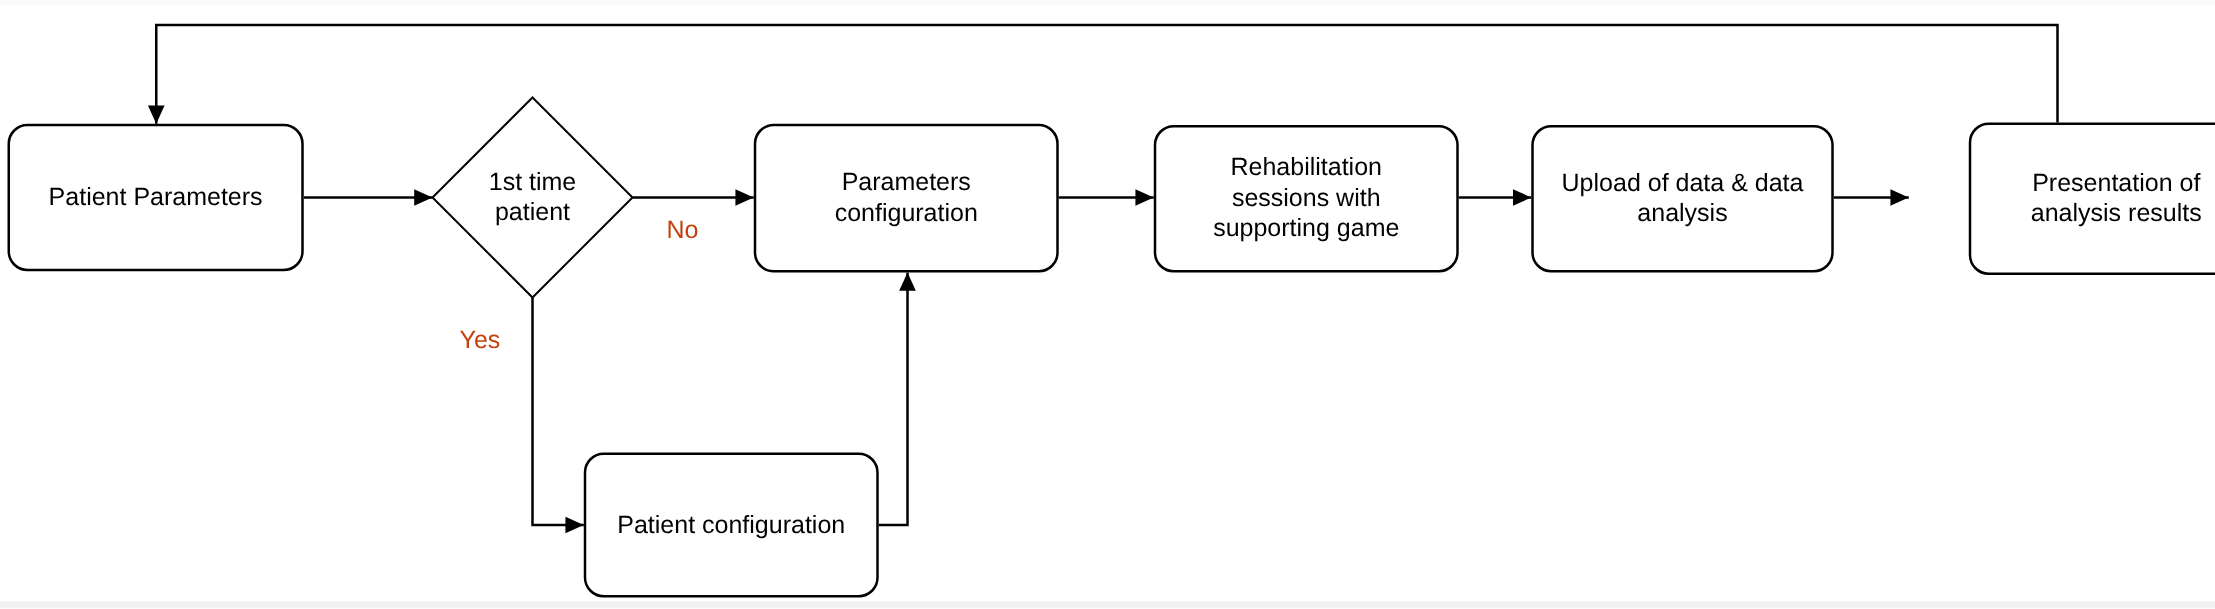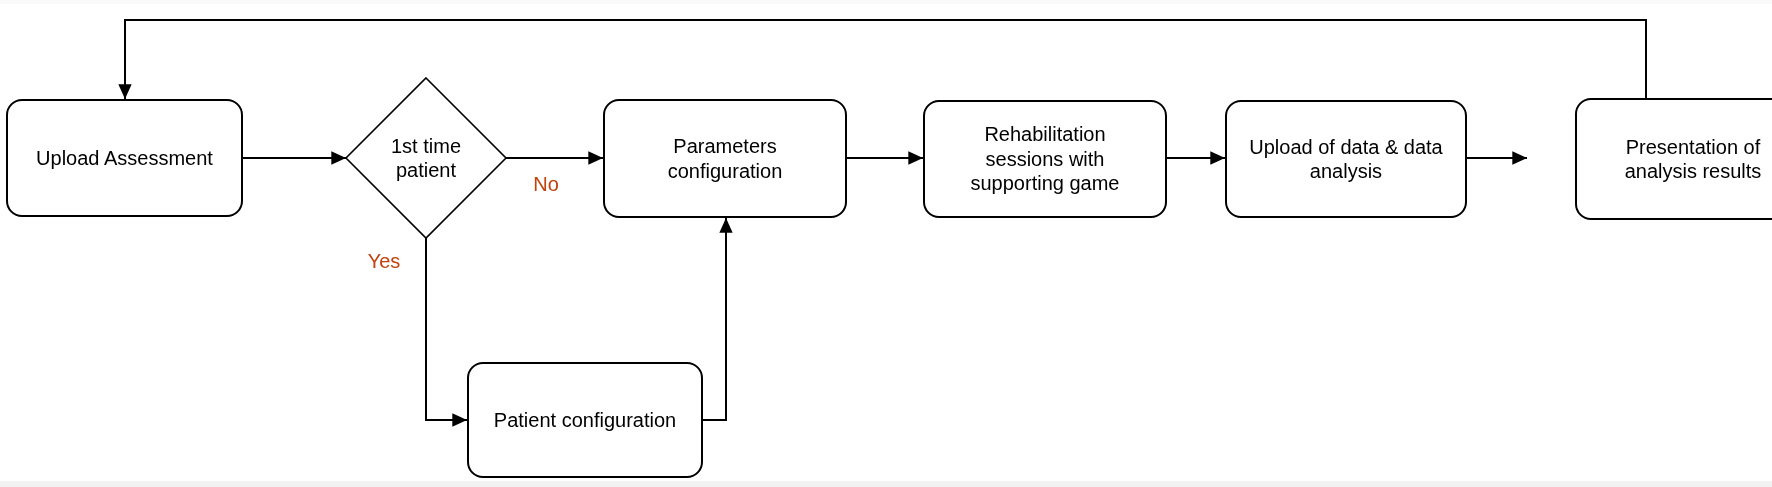--- a/index.html
+++ b/index.html
@@ -69,21 +69,21 @@
   
   #n-assessment { left: 6px;    top: 99px;  width: 237px; height: 118px; }
   #n-params     { left: 603px;  top: 99px;  width: 244px; height: 119px; }
   #n-rehab      { left: 923px;  top: 100px; width: 244px; height: 118px; }
   #n-upload     { left: 1225px; top: 100px; width: 242px; height: 118px; padding: 16px 2px; }
   #n-present    { left: 1527px; top: 98px;  width: 236px; height: 122px; margin-left: 48px; }
   #n-register   { left: 467px;  top: 362px; width: 236px; height: 116px; }
   #n-decision-label { left: 346px; top: 78px; width: 160px; height: 160px; }
 
   #lbl-no  { left: 514px; top: 173px; }
-  #lbl-yes { left: 352px; top: 250px; }
+  #lbl-yes { left: 352px; top: 261px; }
 </style>
 </head>
 <body>
 
 <div class="canvas">
 
   <div class="edge-strip top"></div>
   <div class="edge-strip bottom"></div>
 
   <svg class="connector-layer" viewBox="0 0 1772 487" xmlns="http://www.w3.org/2000/svg">
@@ -98,21 +98,21 @@
     <path class="edge" d="M243,158 H346" marker-end="url(#arrow)"></path>
     <path class="edge" d="M506,158 H603" marker-end="url(#arrow)"></path>
     <path class="edge" d="M426,238 V420 H467" marker-end="url(#arrow)"></path>
     <path class="edge" d="M703,420 H726 V218" marker-end="url(#arrow)"></path>
     <path class="edge" d="M847,158 H923" marker-end="url(#arrow)"></path>
     <path class="edge" d="M1167,158 H1225" marker-end="url(#arrow)"></path>
     <path class="edge" d="M1467,158 H1527" marker-end="url(#arrow)"></path>
     <path class="edge" d="M1646,98 V20 H125 V99" marker-end="url(#arrow)"></path>
   </svg>
 
-  <div class="node" id="n-assessment">Upload Assessment</div>
+  <div class="node" id="n-assessment">Patient Parameters</div>
 
   <div class="diamond-label" id="n-decision-label">1st time
 patient</div>
 
   <div class="node" id="n-params">Parameters
 configuration</div>
 
   <div class="node" id="n-rehab">Rehabilitation
 sessions with
 supporting game</div>

